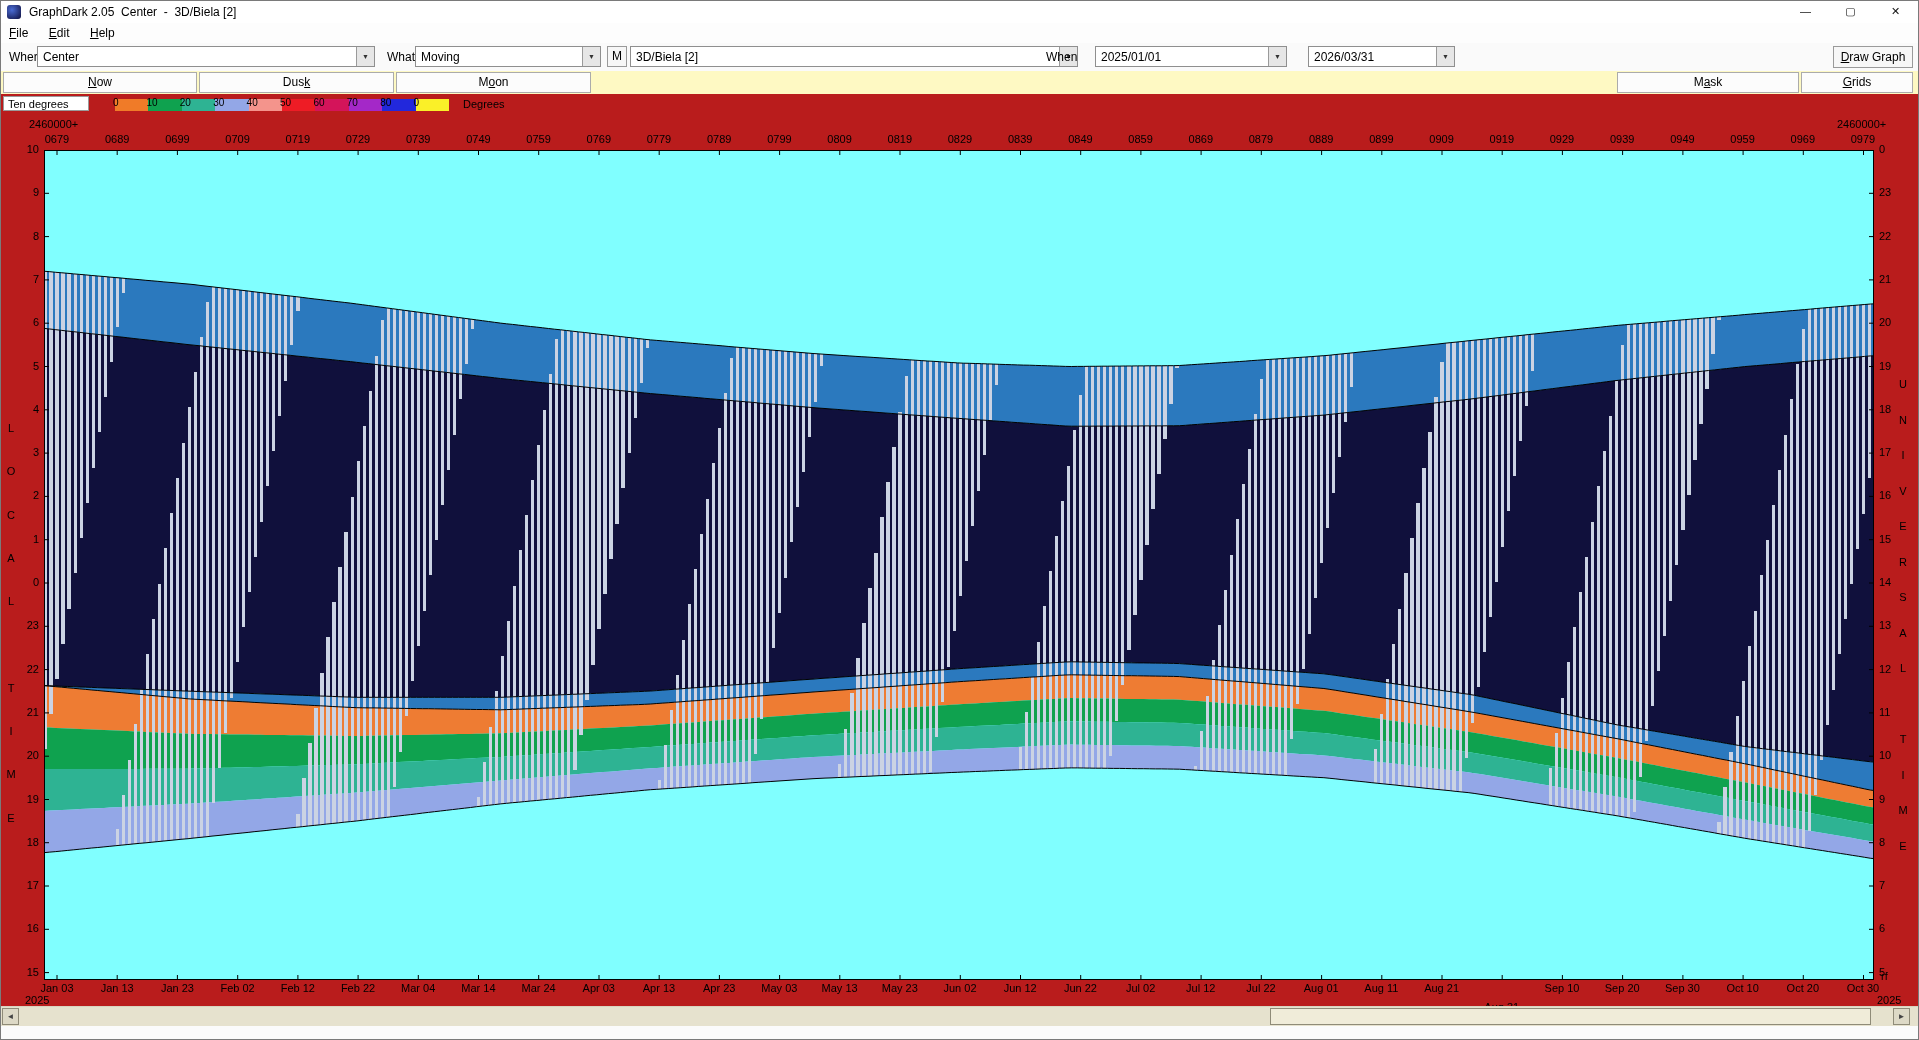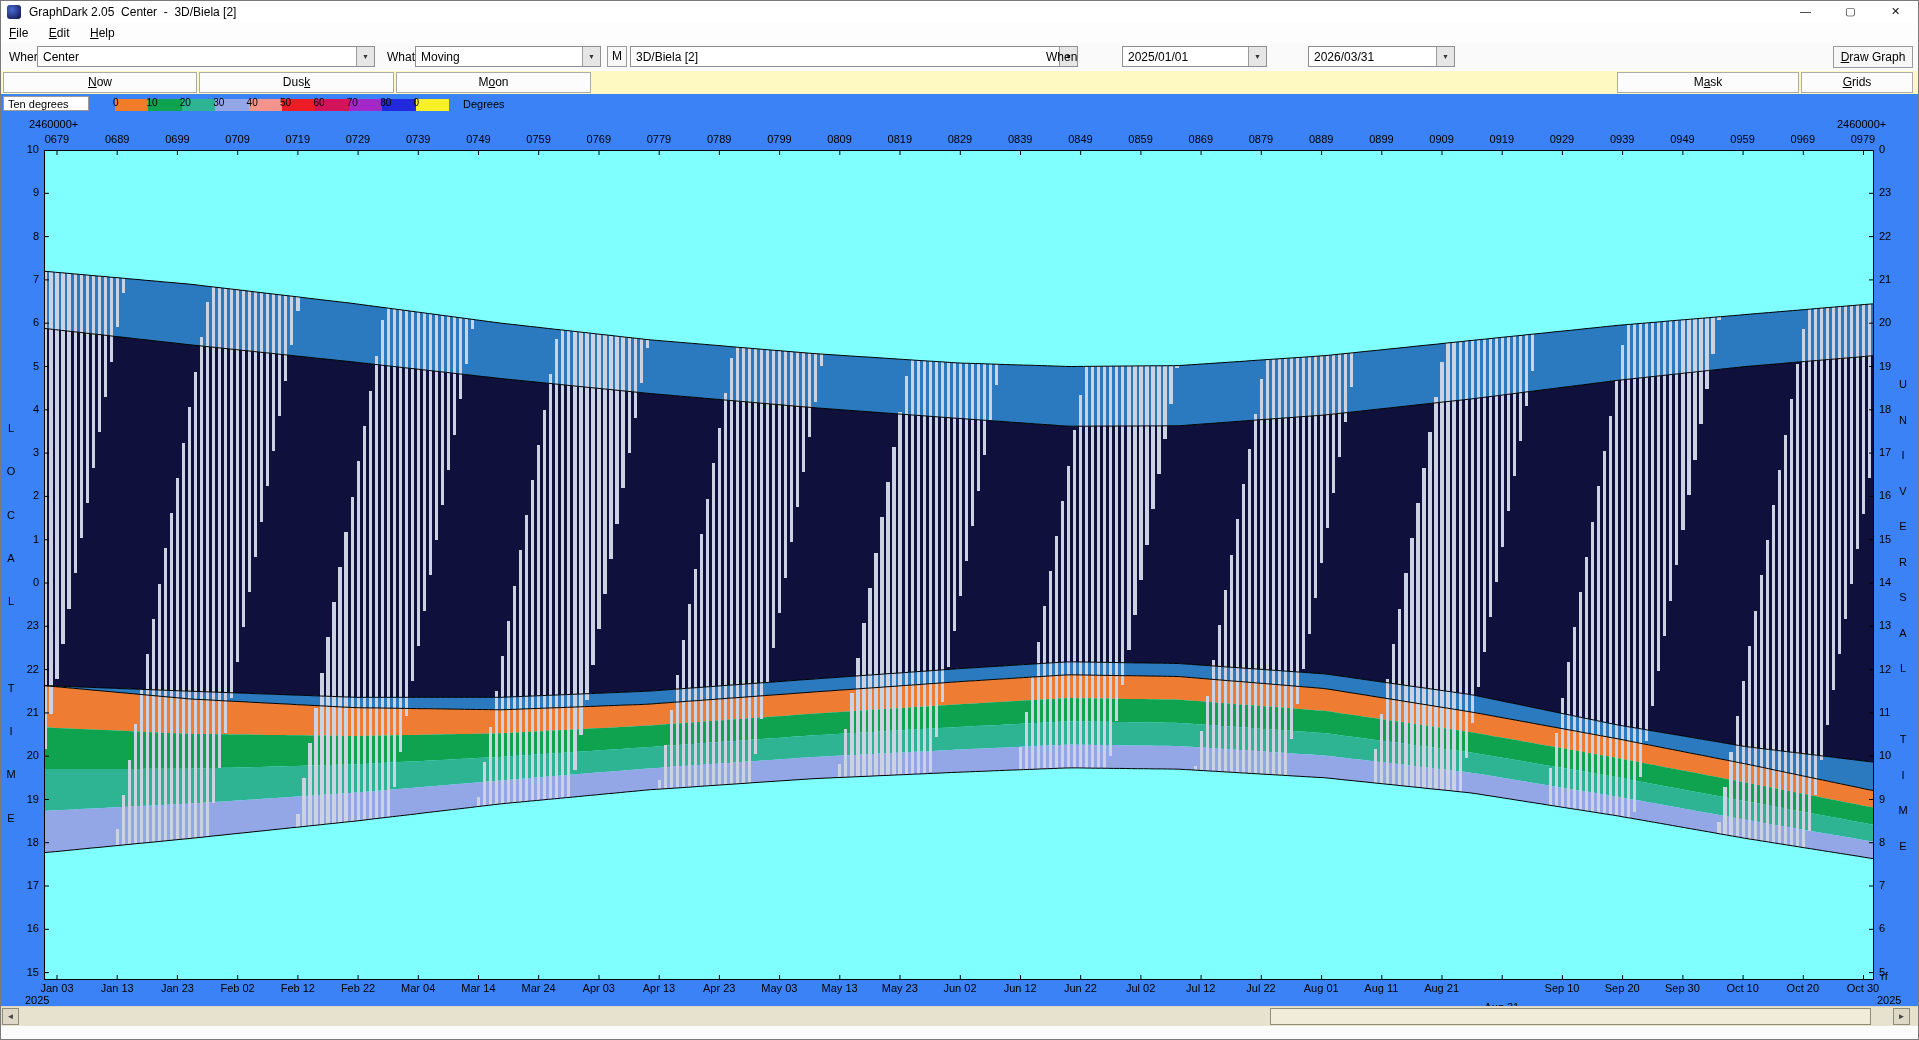--- a/index.html
+++ b/index.html
@@ -16,21 +16,21 @@
   .toolbar{position:absolute;top:42px;left:0;width:100%;height:28px;background:#FAFAFA;border-bottom:1px solid #e4e4e4;}
   .tlabel{position:absolute;top:7px;font-size:12px;}
   .combo{position:absolute;top:3px;height:21px;background:#fff;border:1px solid #8f8f8f;box-sizing:border-box;}
   .combo-text{position:absolute;left:5px;top:3px;font-size:12px;white-space:pre;}
   .combo-arrow{position:absolute;right:0;top:0;width:17px;height:100%;background:#E6E6E6;border-left:1px solid #9a9a9a;
                font-size:7px;text-align:center;line-height:19px;color:#333;}
   .pbtn{position:absolute;background:#F7F7F7;border:1px solid #9a9a9a;font-size:12px;text-align:center;box-sizing:border-box;}
   .btnrow{position:absolute;top:70px;left:0;width:100%;height:23px;background:#fef9c3;}
   .vbtn{position:absolute;top:1px;height:21px;line-height:19px;background:#FCFCFC;border:1px solid #ababab;
         font-size:12px;text-align:center;box-sizing:border-box;}
-  .chart-client{position:absolute;top:93px;left:0;width:1919px;height:912px;background:#3b82f6;}
+  .chart-client{position:absolute;top:93px;left:0;width:1919px;height:912px;background:#b91c1c;}
   .legend-row{position:absolute;top:0;left:0;width:100%;height:22px;}
   .mask-box{position:absolute;left:2px;top:2px;width:86px;height:15px;background:#fff;border:1px solid #9a9a9a;
             font-size:11px;line-height:14px;padding-left:4px;box-sizing:border-box;}
   .degrees-label{position:absolute;left:462px;top:4px;font-size:11px;}
   .jul-offset{position:absolute;top:24px;font-size:11px;}
   .axis-row span{position:absolute;width:60px;text-align:center;font-size:11px;}
   .haxis span{position:absolute;font-size:11px;height:12px;line-height:12px;}
   .axis-word span{position:absolute;width:12px;text-align:center;font-size:11px;}
   #chart-svg{position:absolute;left:43px;top:56px;}
   .year-label{position:absolute;font-size:11px;}
@@ -75,21 +75,21 @@
     <div class="combo" style="left:414px;width:186px;">
       <span class="combo-text">Moving</span>
       <span class="combo-arrow">▼</span>
     </div>
     <div class="pbtn" style="left:606px;top:3px;width:20px;height:21px;line-height:19px;">M</div>
     <div class="combo" style="left:629px;width:448px;">
       <span class="combo-text">3D/Biela [2]</span>
       <span class="combo-arrow">▼</span>
     </div>
     <span class="tlabel" style="left:1045px;">When</span>
-    <div class="combo" style="left:1121px;width:145px;text-decoration:underline;">
+    <div class="combo" style="left:1094px;width:192px;text-decoration:underline;">
       <span class="combo-text">2025/01/01</span>
       <span class="combo-arrow">▼</span>
     </div>
     <div class="combo" style="left:1307px;width:147px;">
       <span class="combo-text">2026/03/31</span>
       <span class="combo-arrow">▼</span>
     </div>
     <div class="pbtn" style="left:1832px;top:3px;width:80px;height:22px;line-height:20px;"><u>D</u>raw Graph</div>
   </div>
 

